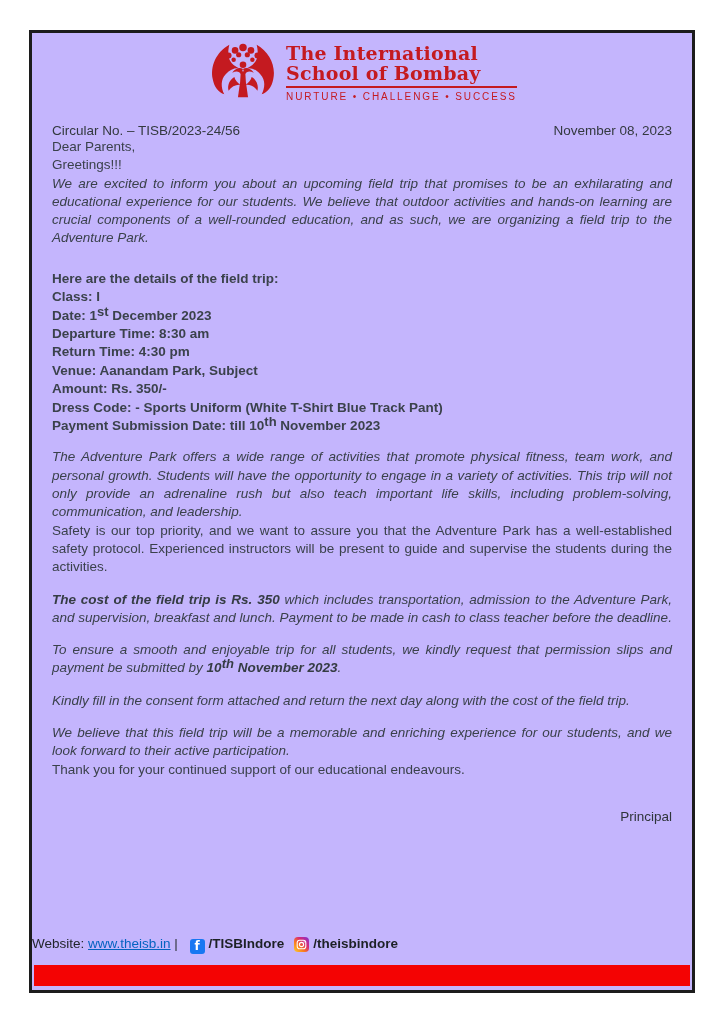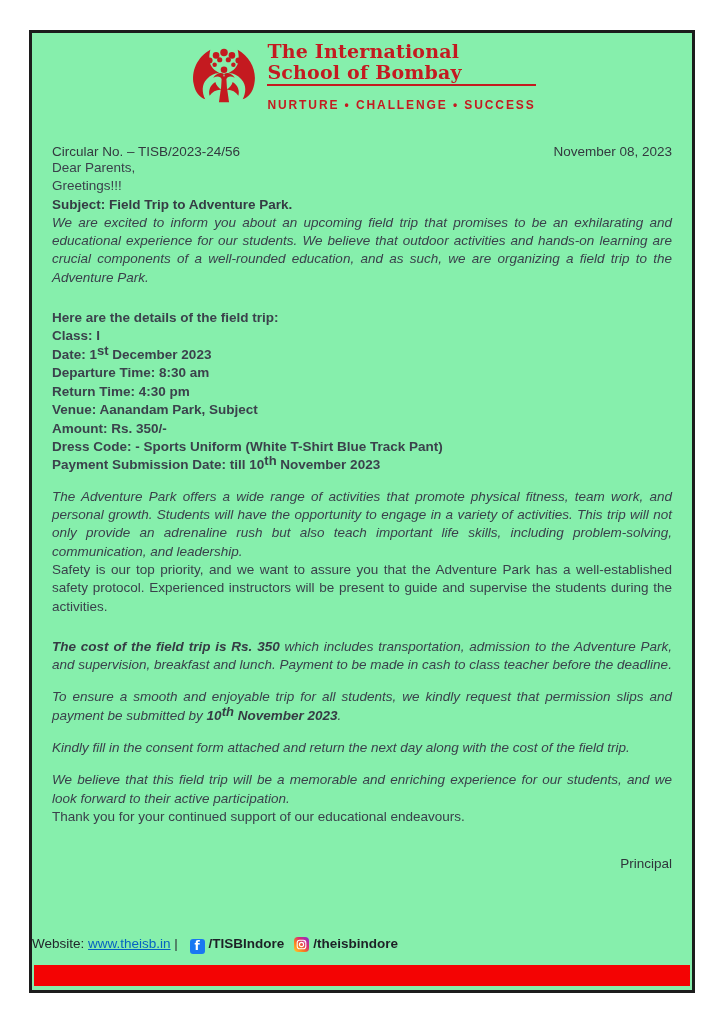--- a/index.html
+++ b/index.html
@@ -3,40 +3,40 @@
 <meta charset="utf-8">
 <style>
   html,body { margin:0; padding:0; }
   body {
     width:724px; height:1024px; position:relative; background:#ffffff;
     font-family:"Liberation Sans", sans-serif; color:#3a414b;
     -webkit-font-smoothing:antialiased;
   }
   .page-border {
     position:absolute; left:29px; top:30px; width:660px; height:957px;
-    border:3px solid #1c1c1c; background:#86efac; box-sizing:content-box;
+    border:3px solid #1c1c1c; background:#c4b5fd; box-sizing:content-box;
   }
   .inner { position:relative; height:100%; padding:0 17px; box-sizing:border-box; }
 
   
   .logo { display:flex; justify-content:center; align-items:center; gap:7px; padding-top:8px; }
   .emblem svg { display:block; }
   .logo-text { display:flex; flex-direction:column; }
   .logo-title {
     font-family:"DejaVu Serif", serif; font-weight:bold; color:#c41a20;
     font-size:19px; line-height:20.5px; letter-spacing:0.2px;
   }
   .logo-rule { border-top:2px solid #c41a20; margin-top:2px; }
   .logo-tagline {
-    color:#c41a20; font-weight:bold; font-size:12px; letter-spacing:1.9px;
-    padding-top:12px; white-space:nowrap;
+    color:#c41a20; font-weight:normal; font-size:10px; letter-spacing:1.9px;
+    padding-top:3px; white-space:nowrap;
   }
 
   
-  .meta-row { display:flex; justify-content:space-between; margin-top:32px;
+  .meta-row { display:flex; justify-content:space-between; margin-top:20px;
               font-size:13.5px; color:#33393f; padding:0 3px; }
   .content { font-size:13.5px; line-height:18.3px; padding:0 3px; }
   .content p { margin:0; }
   .greet { margin-top:14px; }
   .subject { margin-top:17px; font-weight:bold; color:#353c44; }
   .para { margin-top:16px; text-align:justify;font-style:italic; }
   .tight { margin-top:0; text-align:justify; }
   .details-block { margin-top:22px; font-weight:bold; color:#3b424c; }
   .details-block div { line-height:18.4px; }
   sup { font-size:13px; vertical-align:4px; line-height:0; }
@@ -113,40 +113,39 @@
       <span>November 08, 2023</span>
     </div>
 
     <div class="content">
 
       <p class="greet">
         <span>Dear Parents,</span><br>
         <span>Greetings!!!</span>
       </p>
 
-      <p class="subject">Subject: Field Trip to Adventure Park.</p>
 
       <p class="para">We are excited to inform you about an upcoming field trip that promises to be an exhilarating and educational experience for our students. We believe that outdoor activities and hands-on learning are crucial components of a well-rounded education, and as such, we are organizing a field trip to the Adventure Park.</p>
 
       <div class="details-block">
         <div>Here are the details of the field trip:</div>
         <div>Class: I</div>
         <div><span>Date: 1</span><sup>st</sup><span> December 2023</span></div>
         <div>Departure Time: 8:30 am</div>
         <div>Return Time: 4:30 pm</div>
         <div>Venue: Aanandam Park, Subject</div>
         <div>Amount: Rs. 350/-</div>
         <div>Dress Code: - Sports Uniform (White T-Shirt Blue Track Pant)</div>
         <div><span>Payment Submission Date: till 10</span><sup>th</sup><span> November 2023</span></div>
       </div>
 
       <p class="para" style="margin-top:13px;">The Adventure Park offers a wide range of activities that promote physical fitness, team work, and personal growth. Students will have the opportunity to engage in a variety of activities. This trip will not only provide an adrenaline rush but also teach important life skills, including problem-solving, communication, and leadership.</p>
       <p class="tight">Safety is our top priority, and we want to assure you that the Adventure Park has a well-established safety protocol. Experienced instructors will be present to guide and supervise the students during the activities.</p>
 
-      <p class="para" style="margin-top:22px;"><strong>The cost of the field trip is Rs. 350</strong><span> which includes transportation, admission to the Adventure Park, and supervision, breakfast and lunch. Payment to be made in cash to class teacher before the deadline.</span></p>
+      <p class="para" style="margin-top:14px;"><strong>The cost of the field trip is Rs. 350</strong><span> which includes transportation, admission to the Adventure Park, and supervision, breakfast and lunch. Payment to be made in cash to class teacher before the deadline.</span></p>
 
       <p class="para" style="margin-top:14px;"><span>To ensure a smooth and enjoyable trip for all students, we kindly request that permission slips and payment be submitted by </span><strong><span>10</span><sup>th</sup><span> November 2023</span></strong><span>.</span></p>
 
       <p class="para" style="margin-top:14px;">Kindly fill in the consent form attached and return the next day along with the cost of the field trip.</p>
 
       <p class="para" style="margin-top:14px;">We believe that this field trip will be a memorable and enriching experience for our students, and we look forward to their active participation.</p>
       <p class="tight">Thank you for your continued support of our educational endeavours.</p>
 
       <div class="sig">
         <div>Principal</div>

